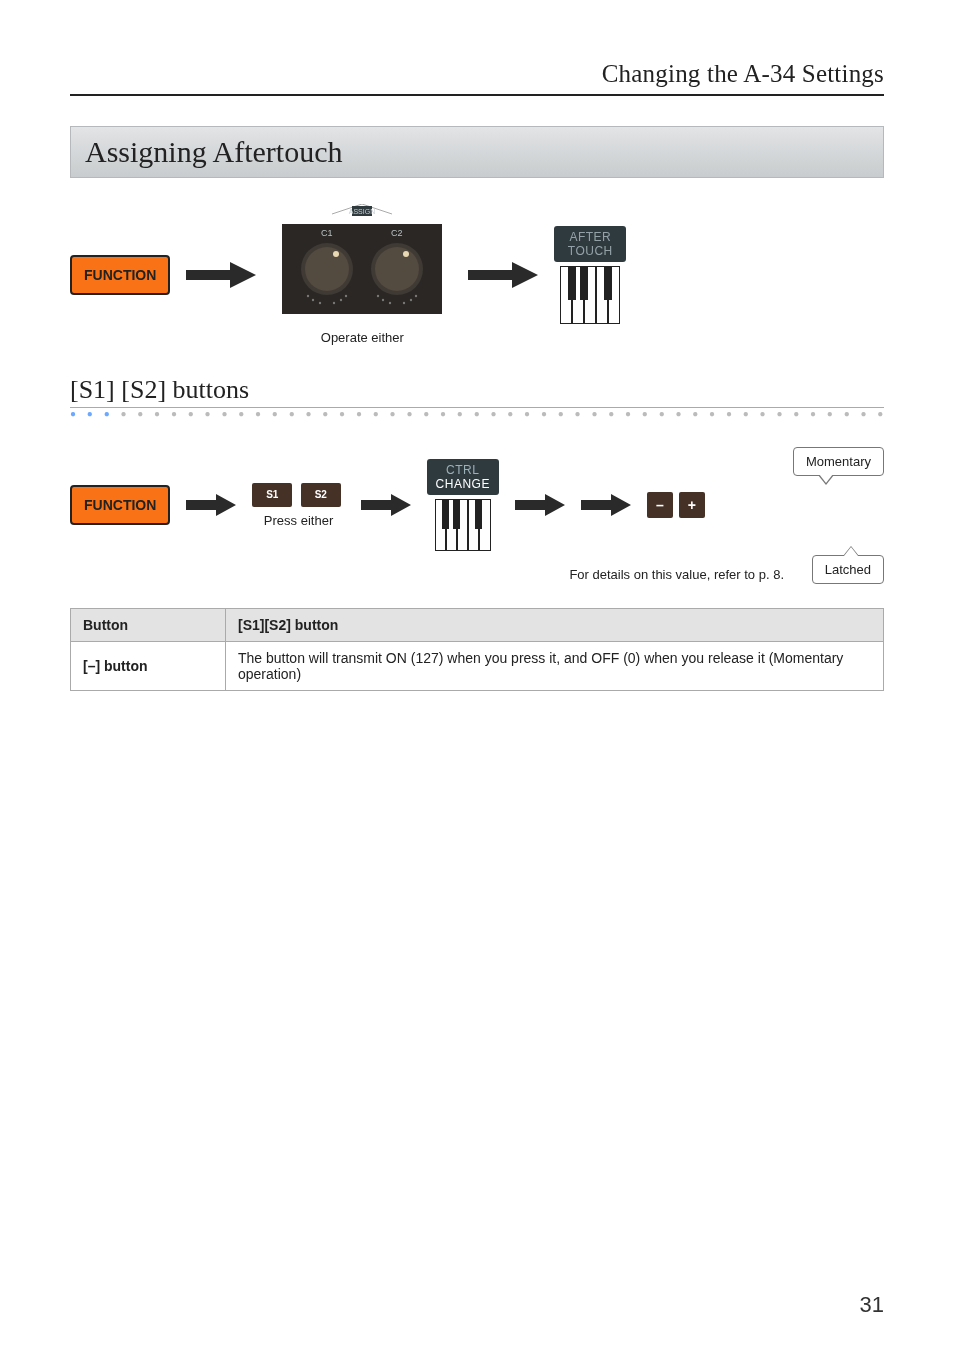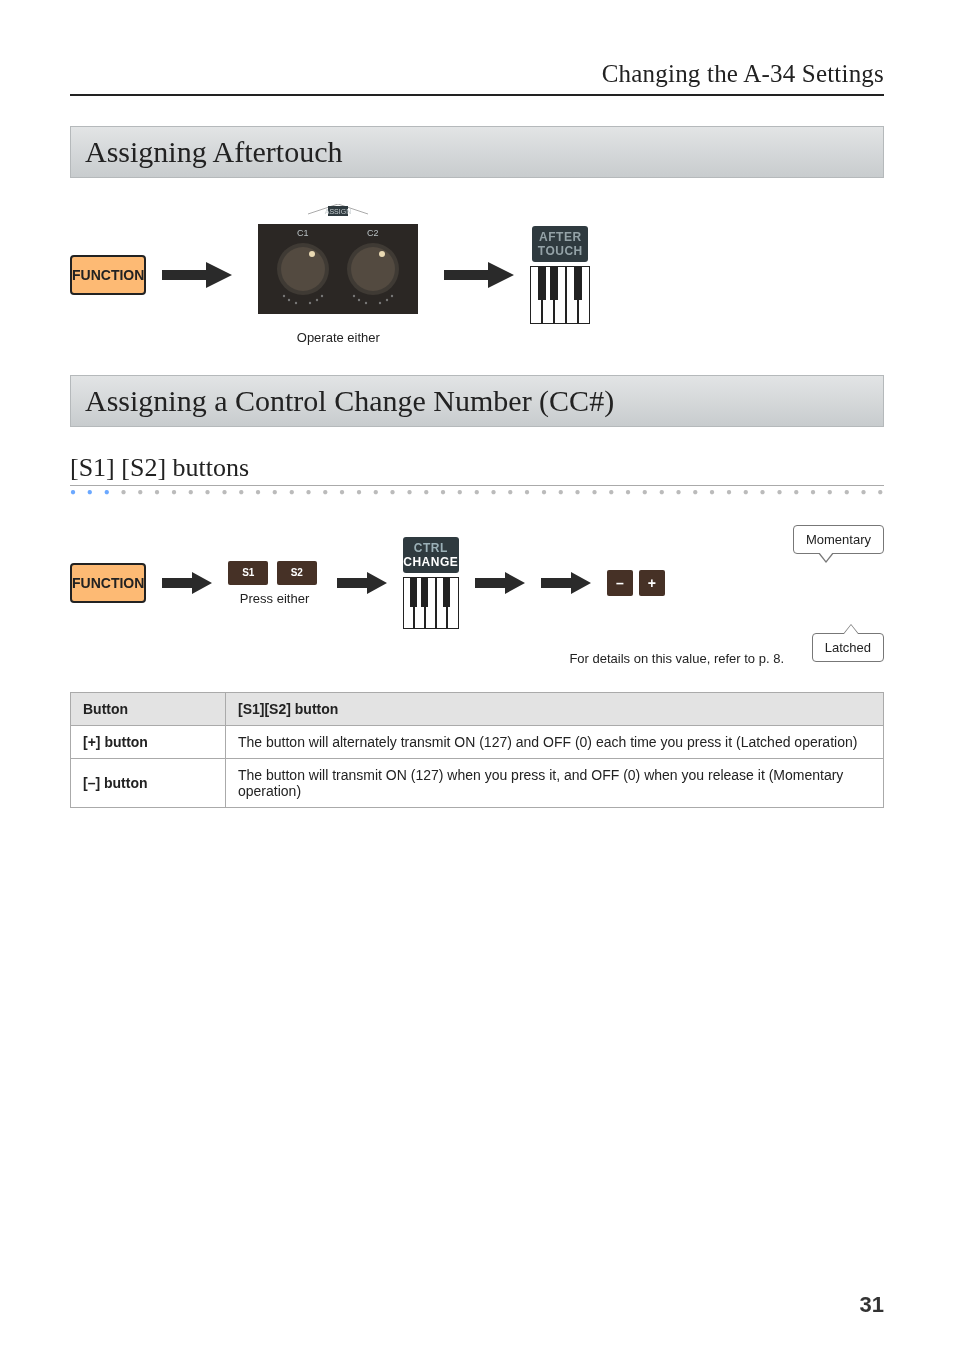--- a/index.html
+++ b/index.html
@@ -62,24 +62,24 @@
   .diagram {
     display: flex;
     align-items: center;
     gap: 16px;
     margin: 8px 0;
   }
   .func-btn {
     display: inline-block;
     border: 2px solid #222;
     border-radius: 4px;
-    padding: 10px 0;
+    padding: 10px 12px;
     font-weight: 600;
     font-size: 14px;
-    background: #fdba74;
+    background: #f97316;
   }
   .key-s {
     display: inline-block;
     background: #463126;
     color: #fff;
     font-size: 10px;
     font-weight: 700;
     width: 40px;
     height: 24px;
     line-height: 24px;
@@ -103,34 +103,34 @@
   }
   .key-label-box {
     display: flex;
     flex-direction: column;
     align-items: center;
   }
   .dark-label {
     background: #2f3a3f;
     color: #e8edee;
     font-size: 12px;
-    font-weight: 700;
+    font-weight: 400;
     letter-spacing: 0.5px;
-    padding: 4px 0;
+    padding: 4px 8px;
     border-radius: 3px;
     text-align: center;
     min-width: 56px;
   }
   .piano {
     margin-top: 4px;
   }
   .note-footer {
     font-size: 13px;
     text-align: right;
-    margin-top: 22px;
+    margin-top: 16px;
     padding-right: 100px;
   }
   .value-row {
     display: flex;
     align-items: stretch;
     margin-top: 4px;
   }
   .value-row .vh {
     background: #5f605f;
     color: #fff;
@@ -230,21 +230,21 @@
     background: #fff;
     font-weight: 700;
     width: 130px;
     white-space: nowrap;
   }
   .page-num {
     position: absolute;
     bottom: 36px;
     right: 70px;
     font-size: 22px;
-    font-weight: 700;
+    font-weight: 400;
     color: #333;
   }
 </style>
 </head>
 <body>
 
 <div class="page">
 
   <div class="top-right">Changing the A-34 Settings</div>
   <hr class="top-rule">
@@ -308,21 +308,20 @@
         <line x1="24" y1="0" x2="24" y2="58" stroke="#222" stroke-width="2"></line>
         <line x1="36" y1="0" x2="36" y2="58" stroke="#222" stroke-width="2"></line>
         <line x1="48" y1="0" x2="48" y2="58" stroke="#222" stroke-width="2"></line>
         <rect x="8" y="0" width="8" height="34" fill="#222"></rect>
         <rect x="20" y="0" width="8" height="34" fill="#222"></rect>
         <rect x="44" y="0" width="8" height="34" fill="#222"></rect>
       </svg>
     </div>
   </div>
 
-  <div class="section-band">Assigning a Control Change Number (CC#)</div>
 
   <div class="subheader">[S1] [S2] buttons</div>
   <div class="dotline"><span class="lead">● ● ●</span> ● ● ● ● ● ● ● ● ● ● ● ● ● ● ● ● ● ● ● ● ● ● ● ● ● ● ● ● ● ● ● ● ● ● ● ● ● ● ● ● ● ● ● ● ● ● ● ● ● ● ● ● ● ● ● ● ● ● ● ● ●</div>
 
   <div style="position:relative;">
 
     <div class="bubble top" style="position:absolute; right:0; top:-12px;">
       <span>Momentary</span>
       <span class="tail"></span>
     </div>
@@ -398,24 +397,20 @@
 
   <table class="defs">
     <thead>
       <tr>
         <th>Button</th>
         <th>[S1][S2] button</th>
       </tr>
     </thead>
     <tbody>
       <tr>
-        <th>[+] button</th>
-        <td>The button will alternately transmit ON (127) and OFF (0) each time you press it (Latched operation)</td>
-      </tr>
-      <tr>
         <th>[–] button</th>
         <td>The button will transmit ON (127) when you press it, and OFF (0) when you release it (Momentary operation)</td>
       </tr>
     </tbody>
   </table>
 
   <div class="page-num">31</div>
 </div>
 
 </body></html>

